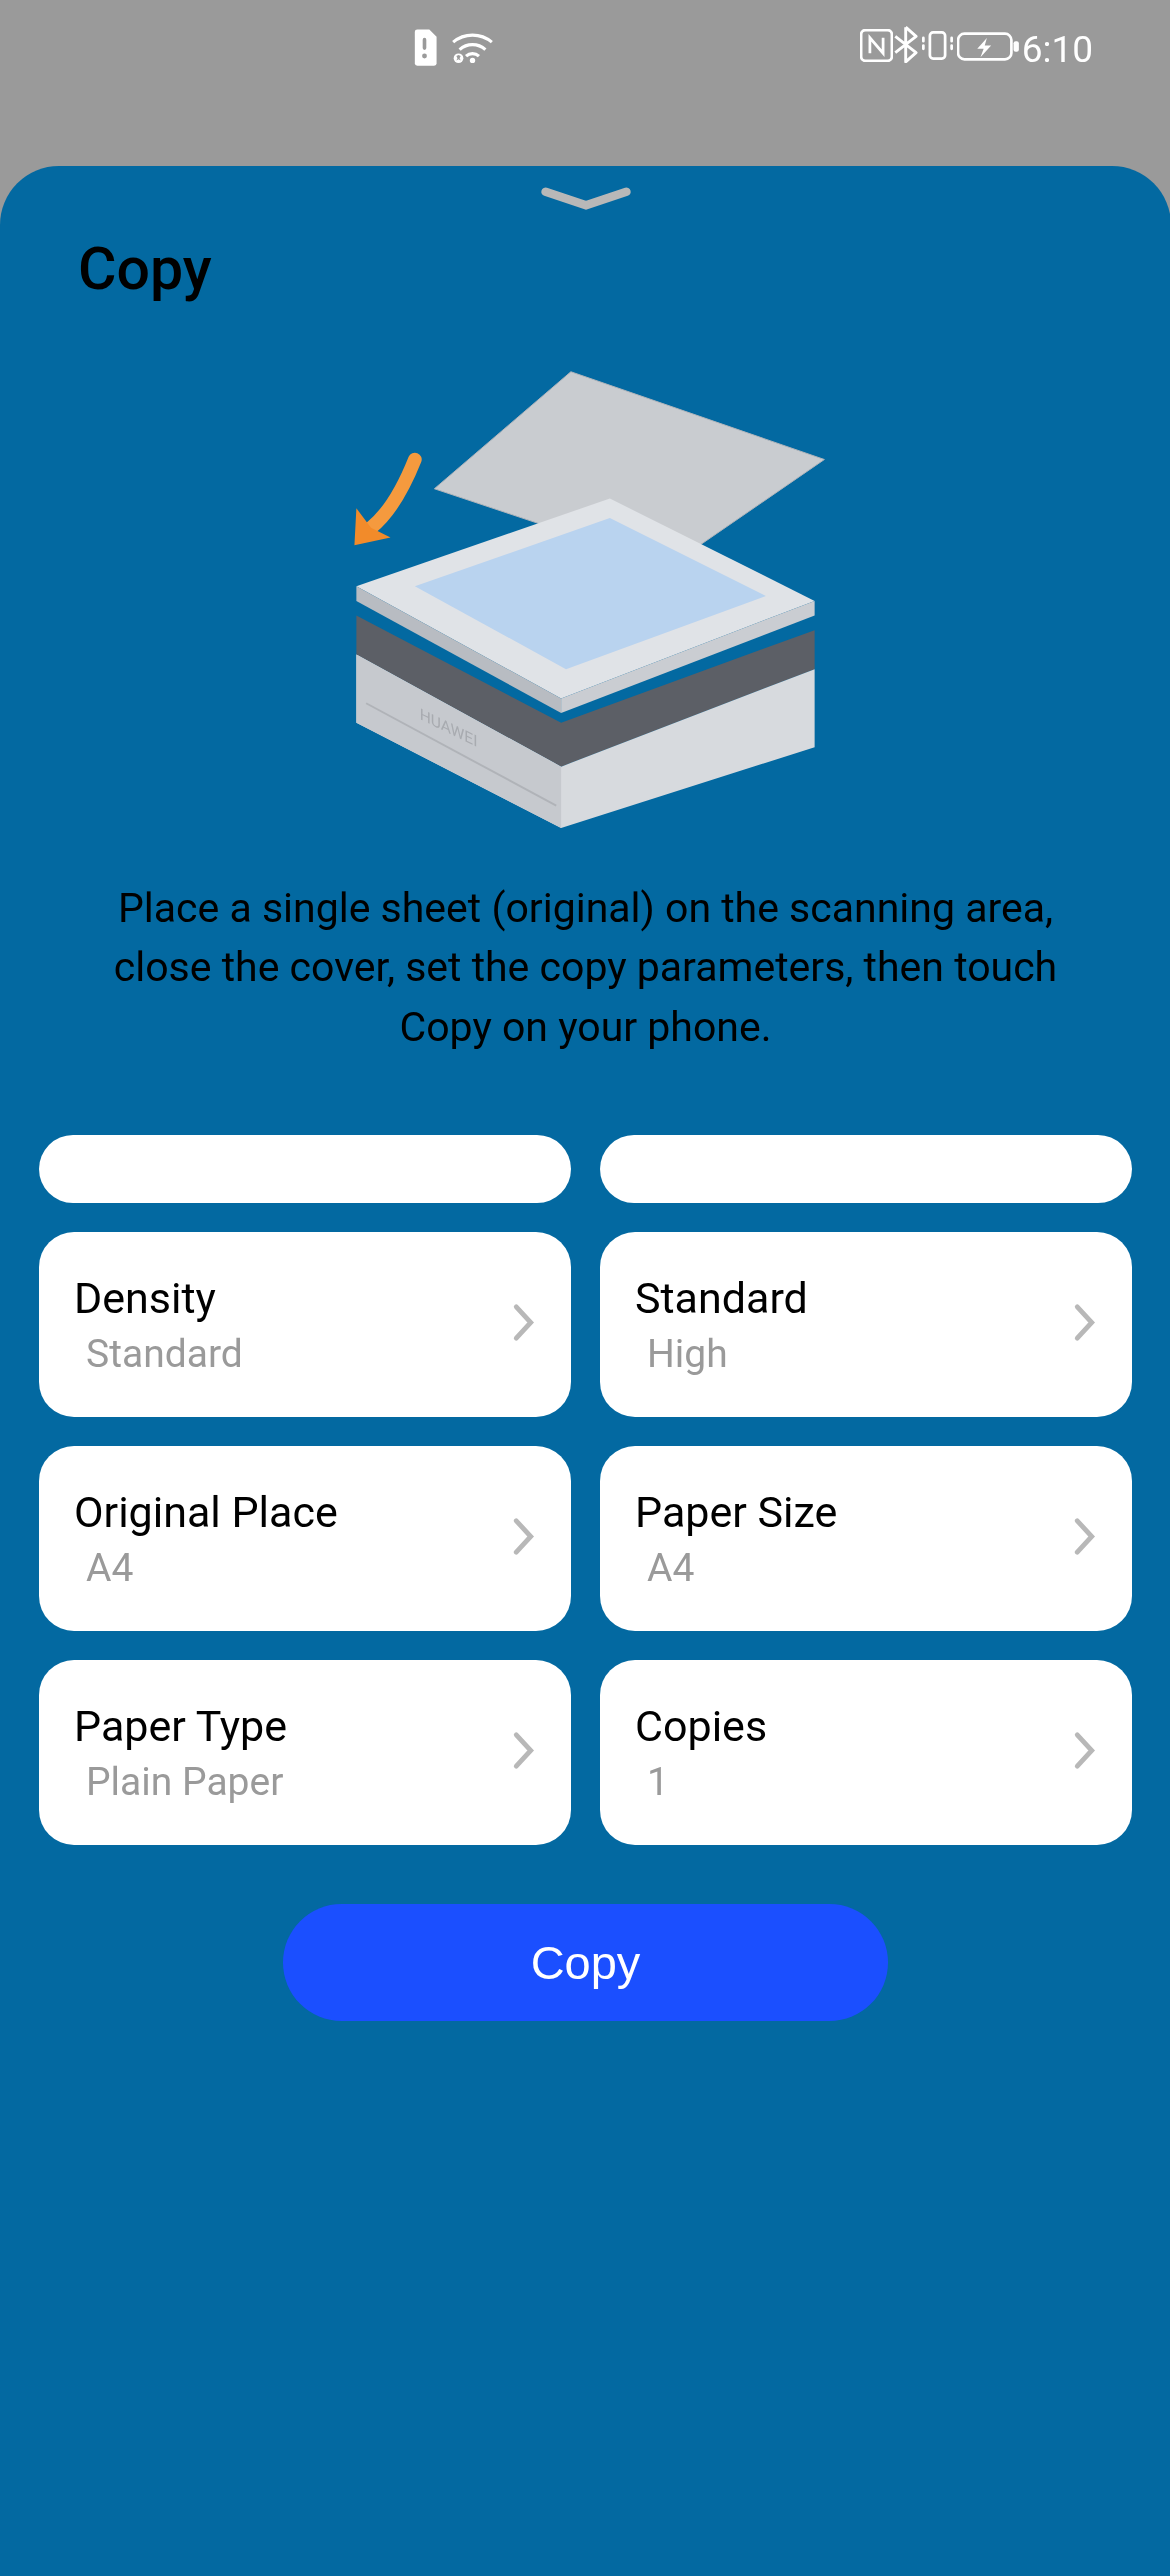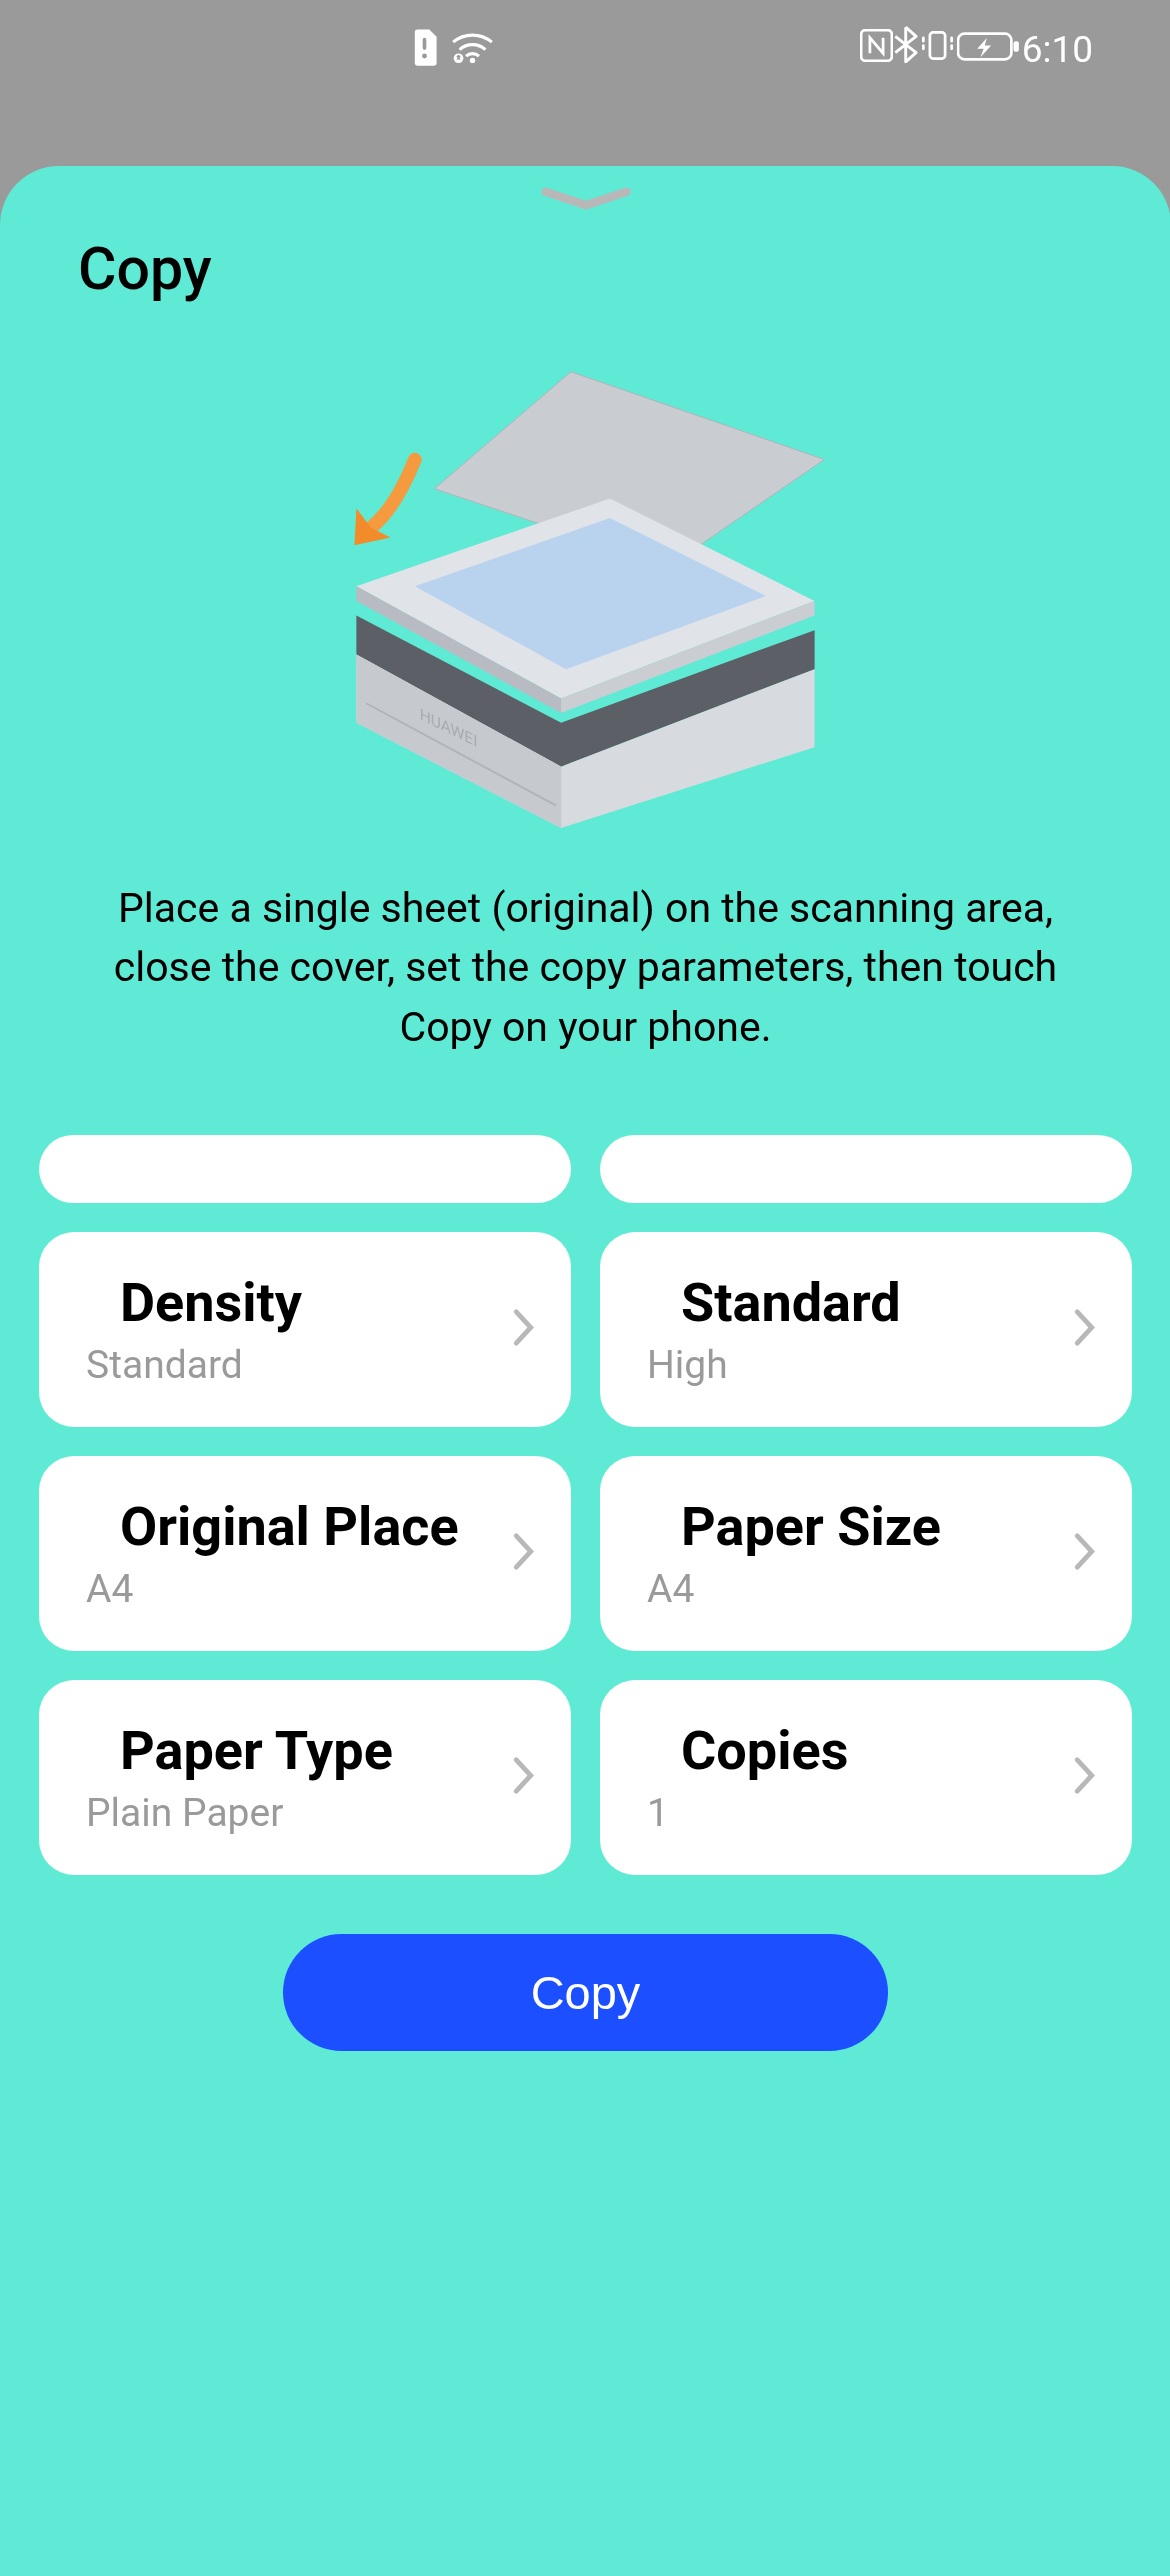--- a/index.html
+++ b/index.html
@@ -22,21 +22,21 @@
       color: #fff;
     }
     .status-left { display: flex; align-items: center; gap: 11.7px; margin-left: 332px; }
     .status-right { display: flex; align-items: center; gap: 1px; font-size: 37px; }
     .sheet {
       position: absolute;
       top: 166px;
       left: 0;
       right: 0;
       bottom: 0;
-      background: #5eead4;
+      background: #0369a1;
       border-radius: 59px 59px 0 0;
       padding: 0 39px;
     }
     .drag-handle {
       width: 98px;
       height: 29px;
       margin: 19.5px auto 0;
       display: flex;
       justify-content: center;
     }
@@ -74,21 +74,21 @@
     .card {
       background: #fff;
       border-radius: 35px;
       padding: 39px 35px;
       display: flex;
       align-items: center;
       justify-content: space-between;
       min-height: 185px;
     }
     .card-text { display: flex; flex-direction: column; gap: 7.8px; }
-    .card-label { font-size: 54px; color: #000; font-weight: 700; margin-left: 46px; }
+    .card-label { font-size: 43px; color: #000; font-weight: 400; }
     .card-value { font-size: 39px; color: #9a9a9a; margin-left: 12px; }
     .chevron { flex-shrink: 0; margin-left: 11.7px; }
     .copy-button {
       display: block;
       margin: 59px auto 0;
       background: #1b4fff;
       color: #fff;
       border: none;
       border-radius: 68px;
       width: 605px;

